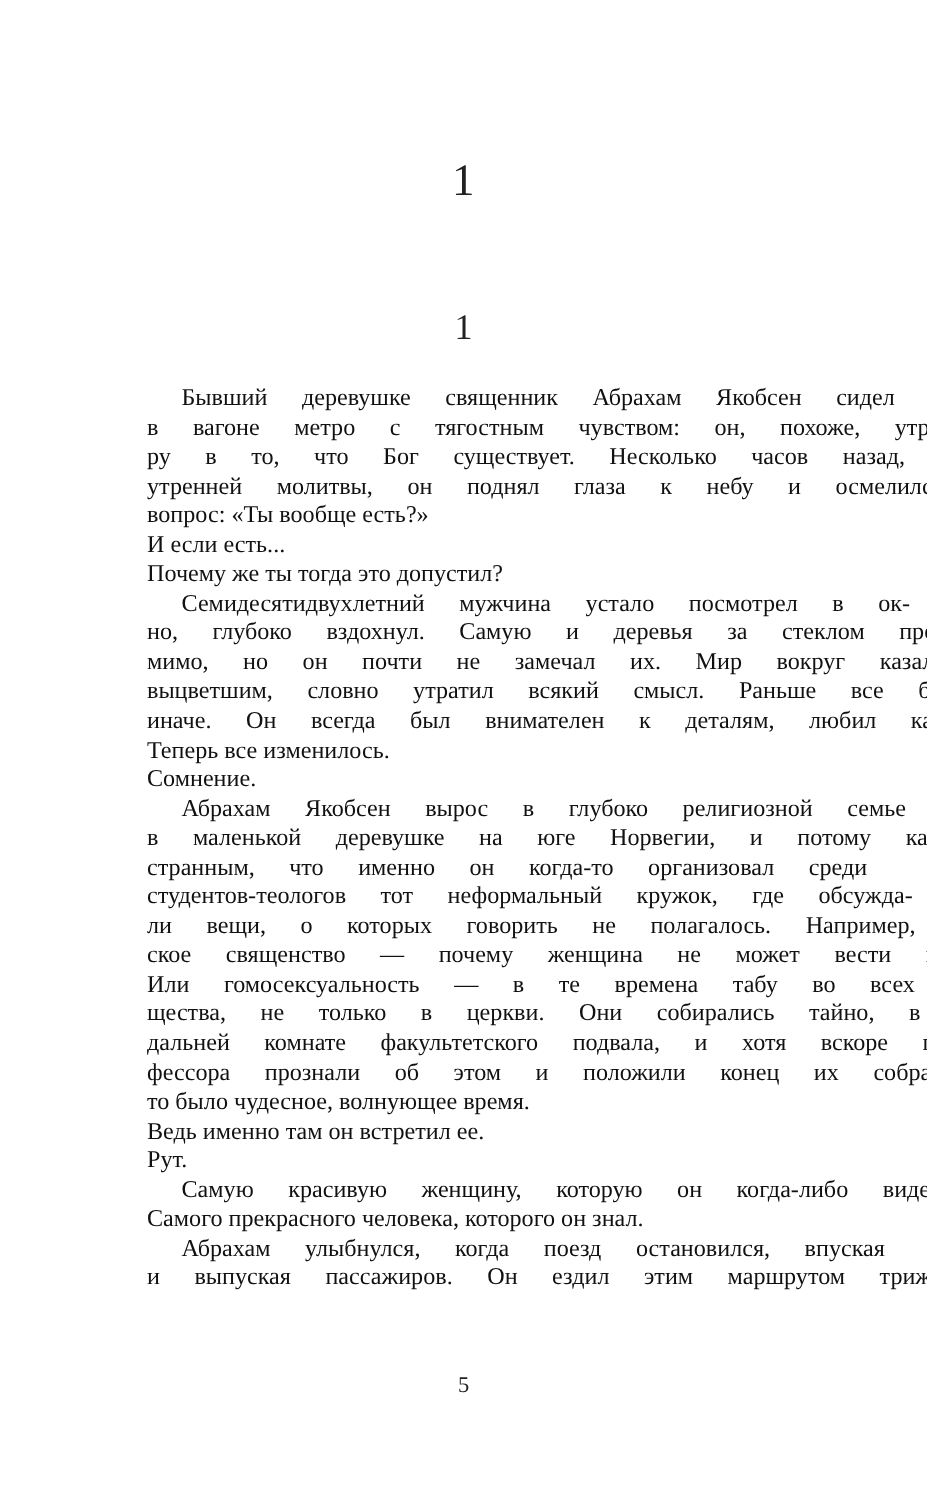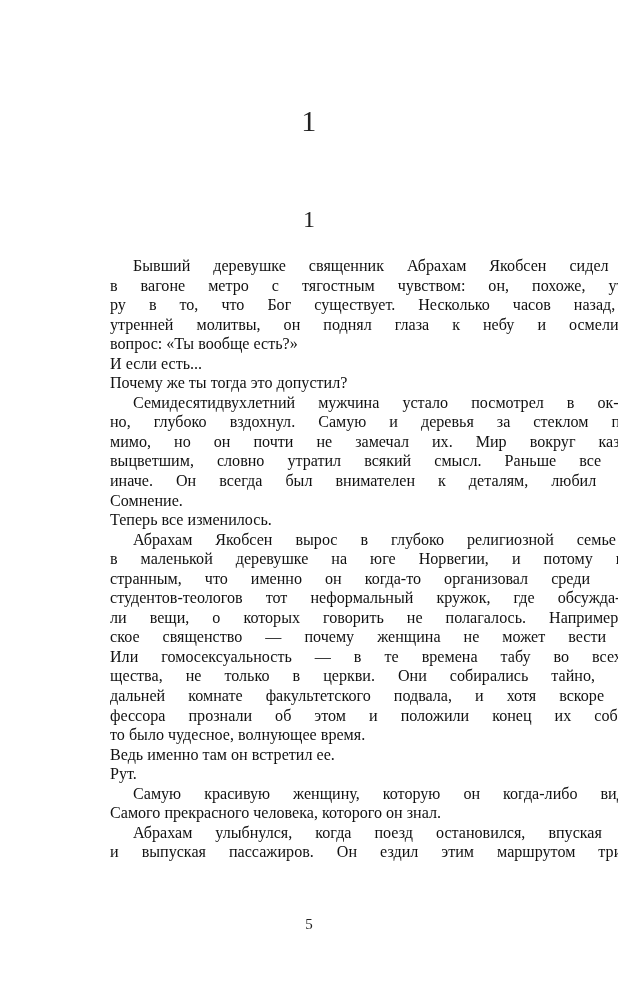--- a/index.html
+++ b/index.html
@@ -39,21 +39,21 @@
     font-size: 24px;
     line-height: 28px;
     font-weight: 400;
     color: #222222;
   }
 
   
   .text-block {
     position: absolute;
     top: 256px;
-    left: 87px;
+    left: 75px;
     width: 468px;
     font-size: 16.1px;
     line-height: 19.55px;
     text-align: justify;
     text-justify: inter-word;
     color: #111111;
     -webkit-font-smoothing: antialiased;
   }
   .para {
     margin: 0;
@@ -209,24 +209,24 @@
           <span>всегда</span>
           <span>был</span>
           <span>внимателен</span>
           <span>к</span>
           <span>деталям,</span>
           <span>любил</span>
           <span>каждую</span>
         </span>
       </p>
       <p class="para nostretch">
+        <span class="line indent">Теперь все изменилось.</span>
+      </p>
+      <p class="para nostretch">
         <span class="line indent">Сомнение.</span>
-      </p>
-      <p class="para nostretch">
-        <span class="line indent">Теперь все изменилось.</span>
       </p>
       <p class="para nostretch">
         <span class="line just">
           <span style="flex: 0 0 23px;"></span>
           <span>Абрахам</span>
           <span>Якобсен</span>
           <span>вырос</span>
           <span>в</span>
           <span>глубоко</span>
           <span>религиозной</span>

